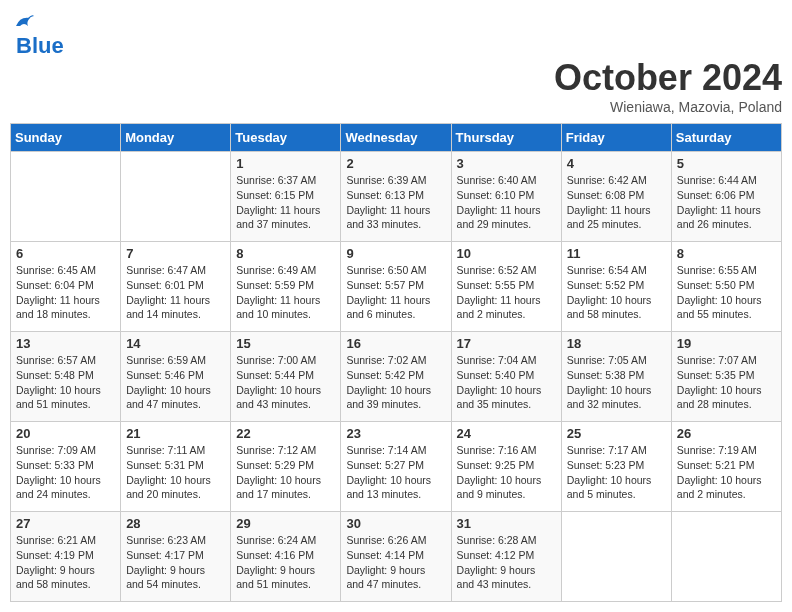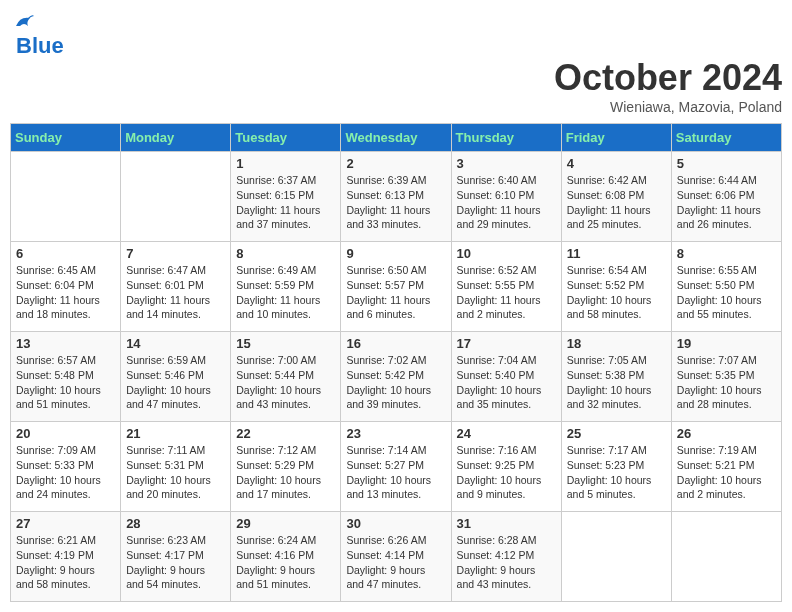--- a/index.html
+++ b/index.html
@@ -34,21 +34,21 @@
       font-size: 14px;
       color: #555;
     }
     table {
       width: 100%;
       border-collapse: collapse;
       table-layout: fixed;
     }
     thead tr {
       background-color: #1a6ec7;
-      color: #86efac;
+      color: #ffffff;
     }
     thead th {
       padding: 6px 4px;
       font-size: 13px;
       font-weight: bold;
       text-align: left;
       border: 1px solid #ccc;
     }
     tbody tr {
       border: 1px solid #ccc;

